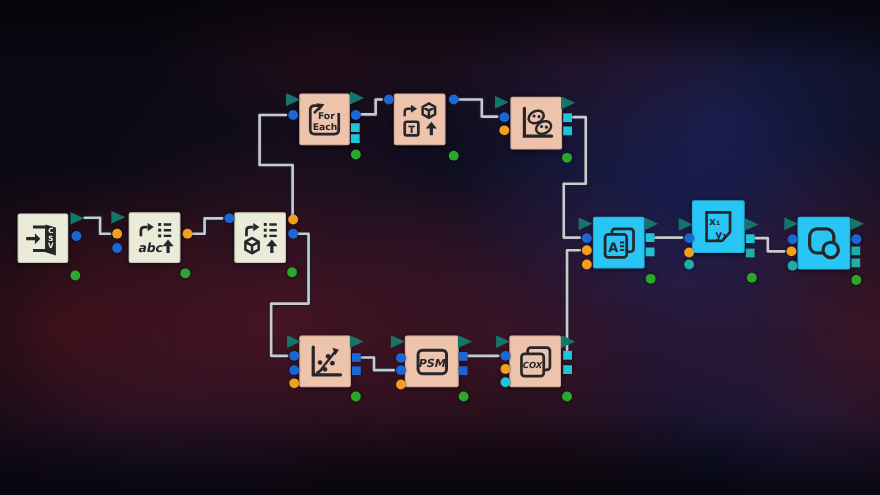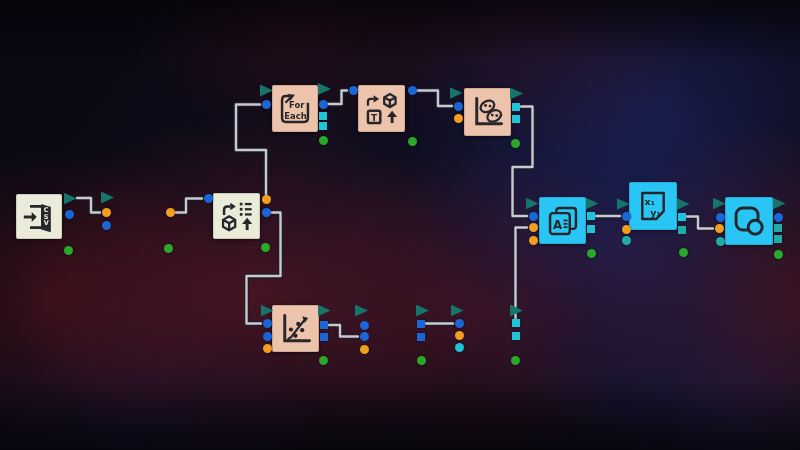--- a/index.html
+++ b/index.html
@@ -78,20 +78,41 @@
     <path d="M18 4.5 L26.5 7 V29.5 L18 27 Z" fill="#26262b"></path>
     <text x="22.4" y="11.5" font-size="5.8" font-weight="bold" text-anchor="middle" fill="#f2f1e4" font-family="DejaVu Sans, sans-serif">C</text>
           <text x="22.4" y="17.5" font-size="5.8" font-weight="bold" text-anchor="middle" fill="#f2f1e4" font-family="DejaVu Sans, sans-serif">S</text>
           <text x="22.4" y="23.5" font-size="5.8" font-weight="bold" text-anchor="middle" fill="#f2f1e4" font-family="DejaVu Sans, sans-serif">V</text>
         </svg>
       </span>
     </div>
     <span class="port triangle" style="left: 63.5px; top: 192.5px; width: 13px; height: 12px; background: rgb(21, 117, 107);"></span>
     <span class="port circle" style="left: 64.5px; top: 209.5px; width: 9px; height: 9px; background: rgb(27, 102, 214);"></span>
     <span class="status" style="left: 63.5px; top: 245.5px; background: rgb(42, 168, 41);"></span>
+    <div class="node" style="left: 117px; top: 193px; width: 47px; height: 46px; background: rgb(234, 235, 217);">
+      <span class="icon">
+        <svg viewBox="0 0 32 32" width="36" height="36">
+          <path d="M4.5 15 V10.5 Q4.5 7.5 7.5 7.5 H10" fill="none" stroke="#26262b" stroke-width="2.2"></path>
+          <path d="M10 4.2 L15 7.5 L10 10.8 Z" fill="#26262b"></path>
+          <g fill="#26262b">
+            <rect x="18.5" y="4.2" width="2.4" height="2.4"></rect>
+            <rect x="18.5" y="8.8" width="2.4" height="2.4"></rect>
+            <rect x="18.5" y="13.4" width="2.4" height="2.4"></rect>
+          </g>
+          <g stroke="#26262b" stroke-width="2">
+            <path d="M23 5.4 H29"></path>
+            <path d="M23 10 H29"></path>
+            <path d="M23 14.6 H29"></path>
+          </g>
+          <text x="2.5" y="28" font-size="10" font-weight="bold" font-style="italic" fill="#26262b" font-family="DejaVu Sans, sans-serif">abc</text>
+          <path d="M26.5 28.5 V21" stroke="#26262b" stroke-width="2.6" fill="none"></path>
+          <path d="M22 23 L26.5 17.5 L31 23 Z" fill="#26262b"></path>
+        </svg>
+      </span>
+    </div>
     <span class="port triangle" style="left: 101px; top: 191.5px; width: 13px; height: 12px; background: rgb(21, 117, 107);"></span>
     <span class="port circle" style="left: 102px; top: 208px; width: 9px; height: 9px; background: rgb(242, 158, 30);"></span>
     <span class="port circle" style="left: 102px; top: 220.5px; width: 9px; height: 9px; background: rgb(27, 102, 214);"></span>
     <span class="port circle" style="left: 165.5px; top: 208px; width: 9px; height: 9px; background: rgb(242, 158, 30);"></span>
     <span class="status" style="left: 164px; top: 244px; background: rgb(42, 168, 41);"></span>
     <div class="node" style="left: 213px; top: 193px; width: 47px; height: 46px; background: rgb(234, 235, 217);">
       <span class="icon">
         <svg viewBox="0 0 32 32" width="36" height="36">
           <path d="M4.5 15 V10.5 Q4.5 7.5 7.5 7.5 H10" fill="none" stroke="#26262b" stroke-width="2.2"></path>
           <path d="M10 4.2 L15 7.5 L10 10.8 Z" fill="#26262b"></path>
@@ -191,28 +212,45 @@
       </span>
     </div>
     <span class="port triangle" style="left: 260.5px; top: 304.5px; width: 13px; height: 12px; background: rgb(21, 117, 107);"></span>
     <span class="port circle" style="left: 262.5px; top: 319px; width: 9px; height: 9px; background: rgb(27, 102, 214);"></span>
     <span class="port circle" style="left: 262.5px; top: 332px; width: 9px; height: 9px; background: rgb(27, 102, 214);"></span>
     <span class="port circle" style="left: 262.5px; top: 344px; width: 9px; height: 9px; background: rgb(242, 158, 30);"></span>
     <span class="port triangle" style="left: 317.5px; top: 304.5px; width: 13px; height: 12px; background: rgb(21, 117, 107);"></span>
     <span class="port square" style="left: 320px; top: 321px; width: 8px; height: 8px; background: rgb(27, 102, 214);"></span>
     <span class="port square" style="left: 320px; top: 332.5px; width: 8px; height: 8px; background: rgb(27, 102, 214);"></span>
     <span class="status" style="left: 319px; top: 356px; background: rgb(42, 168, 41);"></span>
+    <div class="node" style="left: 368px; top: 305px; width: 49px; height: 47px; background: rgb(238, 195, 171);">
+      <span class="icon">
+        <svg viewBox="0 0 32 32" width="36" height="36">
+          <rect x="4.5" y="6.5" width="23" height="19" rx="3.5" fill="none" stroke="#26262b" stroke-width="2.4"></rect>
+    <text x="16" y="19.8" font-size="9" font-weight="bold" font-style="italic" text-anchor="middle" fill="#26262b" font-family="DejaVu Sans, sans-serif">PSM</text>
+        </svg>
+      </span>
+    </div>
     <span class="port triangle" style="left: 355px; top: 304.5px; width: 13px; height: 12px; background: rgb(21, 117, 107);"></span>
     <span class="port circle" style="left: 359.5px; top: 320.5px; width: 9px; height: 9px; background: rgb(27, 102, 214);"></span>
     <span class="port circle" style="left: 359.5px; top: 332px; width: 9px; height: 9px; background: rgb(27, 102, 214);"></span>
     <span class="port circle" style="left: 359.5px; top: 344.5px; width: 9px; height: 9px; background: rgb(242, 158, 30);"></span>
     <span class="port triangle" style="left: 416px; top: 304.5px; width: 13px; height: 12px; background: rgb(21, 117, 107);"></span>
     <span class="port square" style="left: 417px; top: 319.5px; width: 8px; height: 8px; background: rgb(27, 102, 214);"></span>
     <span class="port square" style="left: 417px; top: 332.5px; width: 8px; height: 8px; background: rgb(27, 102, 214);"></span>
     <span class="status" style="left: 416.5px; top: 356px; background: rgb(42, 168, 41);"></span>
+    <div class="node" style="left: 463px; top: 305px; width: 47px; height: 47px; background: rgb(238, 195, 171);">
+      <span class="icon">
+        <svg viewBox="0 0 32 32" width="36" height="36">
+          <rect x="9.5" y="4.5" width="18" height="18" rx="2.5" fill="none" stroke="#26262b" stroke-width="2.2"></rect>
+    <rect x="4.5" y="9.5" width="18" height="18" rx="2.5" fill="#eec3ab" stroke="#26262b" stroke-width="2.2"></rect>
+    <text x="13.5" y="21" font-size="6.8" font-weight="bold" font-style="italic" text-anchor="middle" fill="#26262b" font-family="DejaVu Sans, sans-serif">COX</text>
+        </svg>
+      </span>
+    </div>
     <span class="port triangle" style="left: 450.5px; top: 304.5px; width: 13px; height: 12px; background: rgb(21, 117, 107);"></span>
     <span class="port circle" style="left: 455px; top: 319px; width: 9px; height: 9px; background: rgb(27, 102, 214);"></span>
     <span class="port circle" style="left: 455px; top: 331px; width: 9px; height: 9px; background: rgb(242, 158, 30);"></span>
     <span class="port circle" style="left: 455px; top: 343px; width: 9px; height: 9px; background: rgb(30, 196, 216);"></span>
     <span class="port triangle" style="left: 510px; top: 304.5px; width: 13px; height: 12px; background: rgb(21, 117, 107);"></span>
     <span class="port square" style="left: 511.5px; top: 319px; width: 8px; height: 8px; background: rgb(30, 196, 216);"></span>
     <span class="port square" style="left: 511.5px; top: 331.5px; width: 8px; height: 8px; background: rgb(30, 196, 216);"></span>
     <span class="status" style="left: 511px; top: 356px; background: rgb(42, 168, 41);"></span>
     <div class="node" style="left: 539px; top: 197px; width: 47px; height: 47px; background: rgb(41, 198, 245);">
       <span class="icon">

